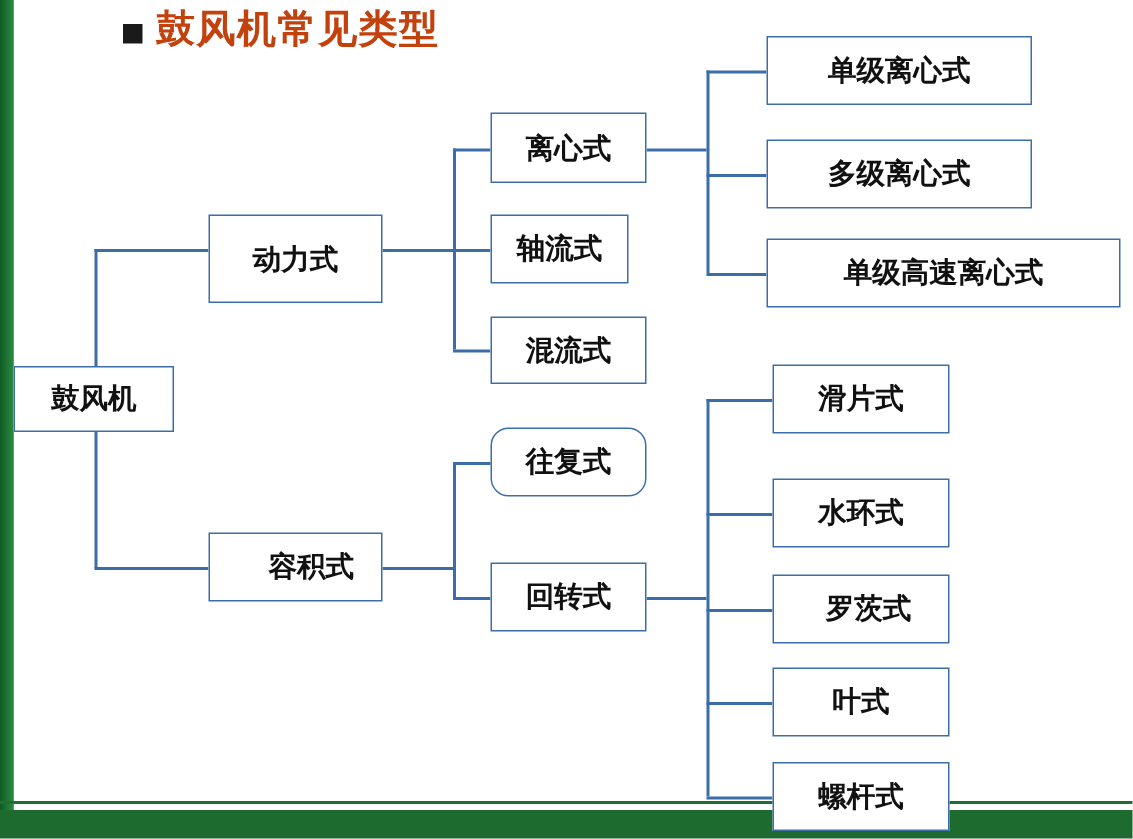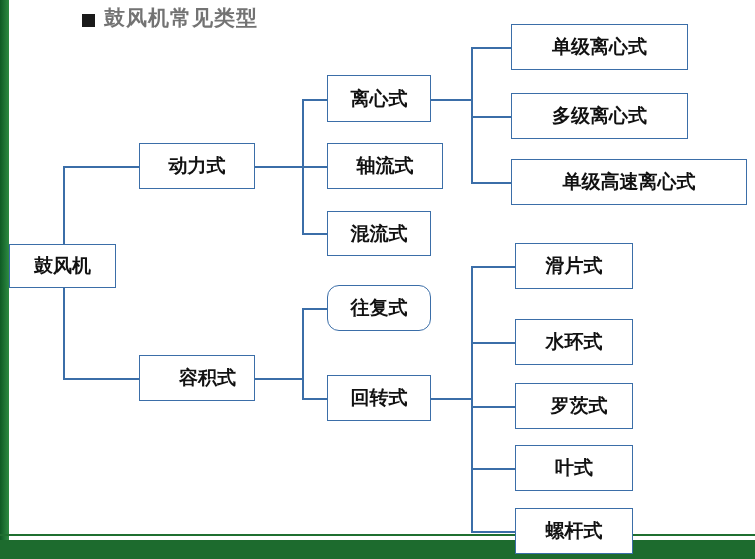--- a/index.html
+++ b/index.html
@@ -66,23 +66,23 @@
   }
   .title-bullet {
     width: 13px;
     height: 13px;
     background: #1a1a1a;
     margin-right: 9px;
     margin-top: 5px;
   }
   .title-text {
     font-family: "DejaVu Serif", "Liberation Serif", serif;
-    font-size: 21px;
+    font-size: 26px;
     font-weight: bold;
-    color: #737373;
+    color: #c2410c;
     letter-spacing: 1px;
     line-height: 1.1;
   }
 
   
   .node {
     position: absolute;
     box-sizing: border-box;
     border: 1.5px solid #3b6ea8;
     background: #ffffff;
@@ -146,25 +146,25 @@
   <div class="hline" style="left:431px; top:398px; width:40px;"></div>
   <div class="vline" style="left:471px; top:266px; height:265px;"></div>
   <div class="hline" style="left:471px; top:266px; width:44px;"></div>
   <div class="hline" style="left:471px; top:342px; width:44px;"></div>
   <div class="hline" style="left:471px; top:406px; width:44px;"></div>
   <div class="hline" style="left:471px; top:468px; width:44px;"></div>
   <div class="hline" style="left:471px; top:531px; width:44px;"></div>
 
   <div class="node" style="left:9px; top:244px; width:107px; height:44px;">鼓风机</div>
 
-  <div class="node" style="left:139px; top:143px; width:116px; height:46px;">动力式</div>
+  <div class="node" style="left:139px; top:143px; width:116px; height:59px;">动力式</div>
   <div class="node" style="left:139px; top:355px; width:116px; height:46px;padding-left:21px;">容积式</div>
 
   <div class="node" style="left:327px; top:75px; width:104px; height:47px;">离心式</div>
-  <div class="node" style="left:327px; top:143px; width:116px; height:46px;">轴流式</div>
+  <div class="node" style="left:327px; top:143px; width:92px; height:46px;">轴流式</div>
   <div class="node" style="left:327px; top:211px; width:104px; height:45px;">混流式</div>
   <div class="node" style="left:327px; top:285px; width:104px; height:46px;border-radius:12px;">往复式</div>
   <div class="node" style="left:327px; top:375px; width:104px; height:46px;">回转式</div>
 
   <div class="node" style="left:511px; top:24px; width:177px; height:46px;">单级离心式</div>
   <div class="node" style="left:511px; top:93px; width:177px; height:46px;">多级离心式</div>
   <div class="node" style="left:511px; top:159px; width:236px; height:46px;">单级高速离心式</div>
 
   <div class="node" style="left:515px; top:319px; width:118px; height:46px;">水环式</div>
   <div class="node" style="left:515px; top:243px; width:118px; height:46px;">滑片式</div>

